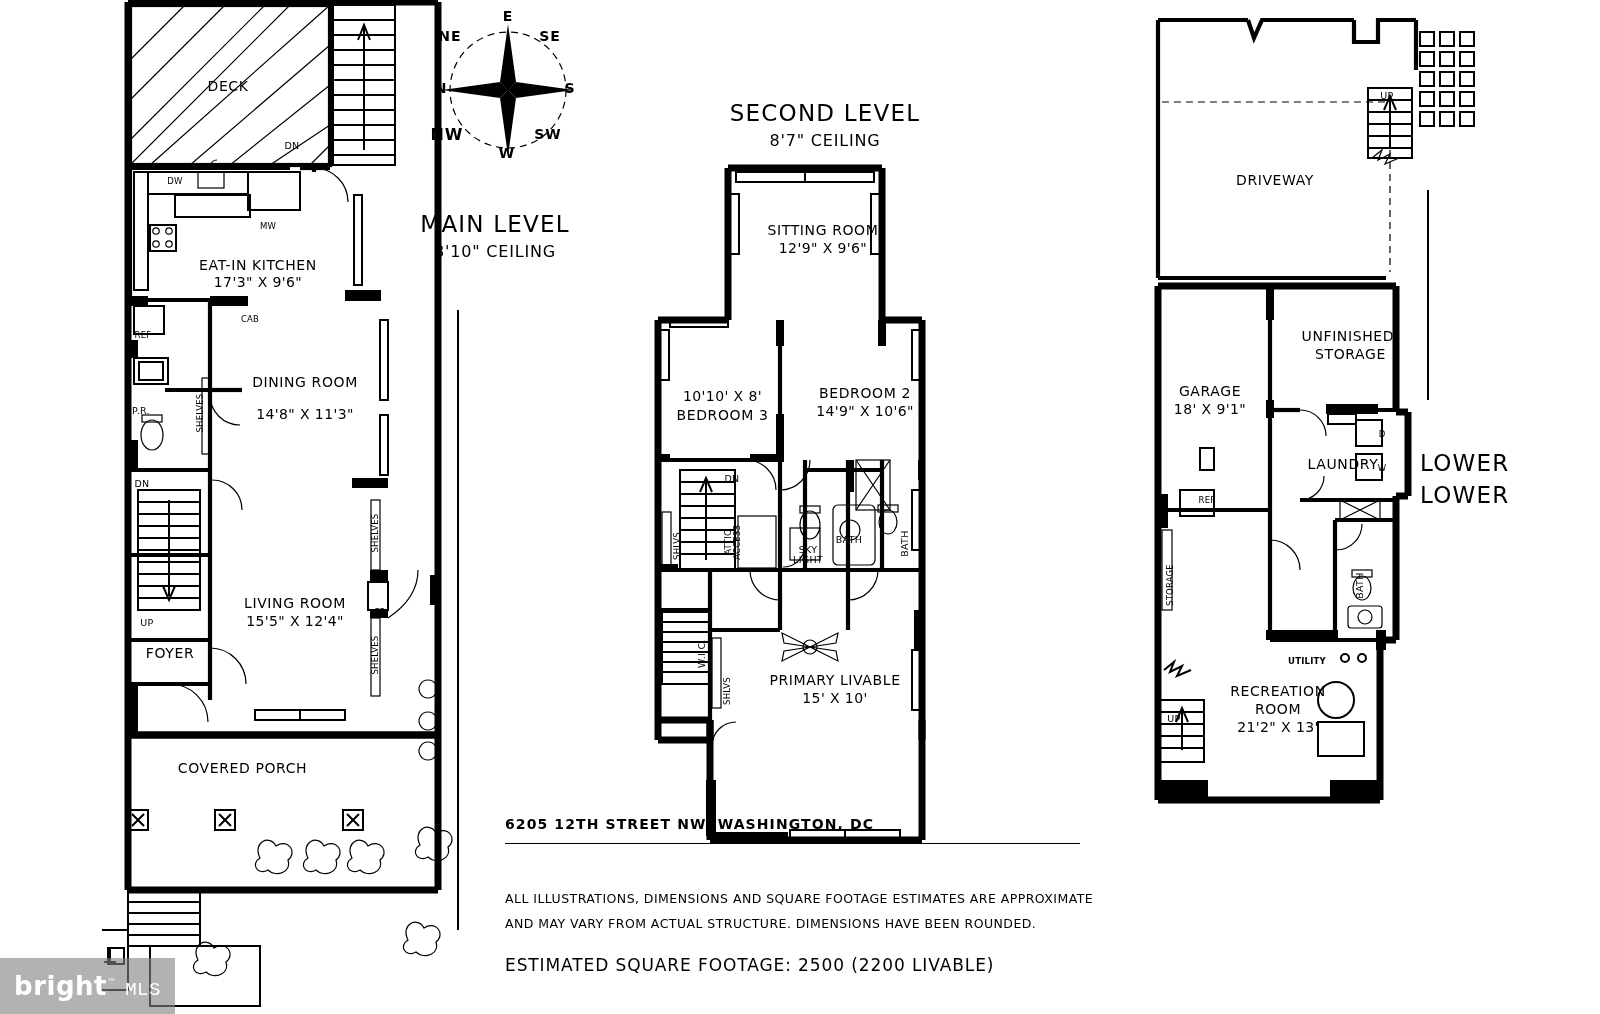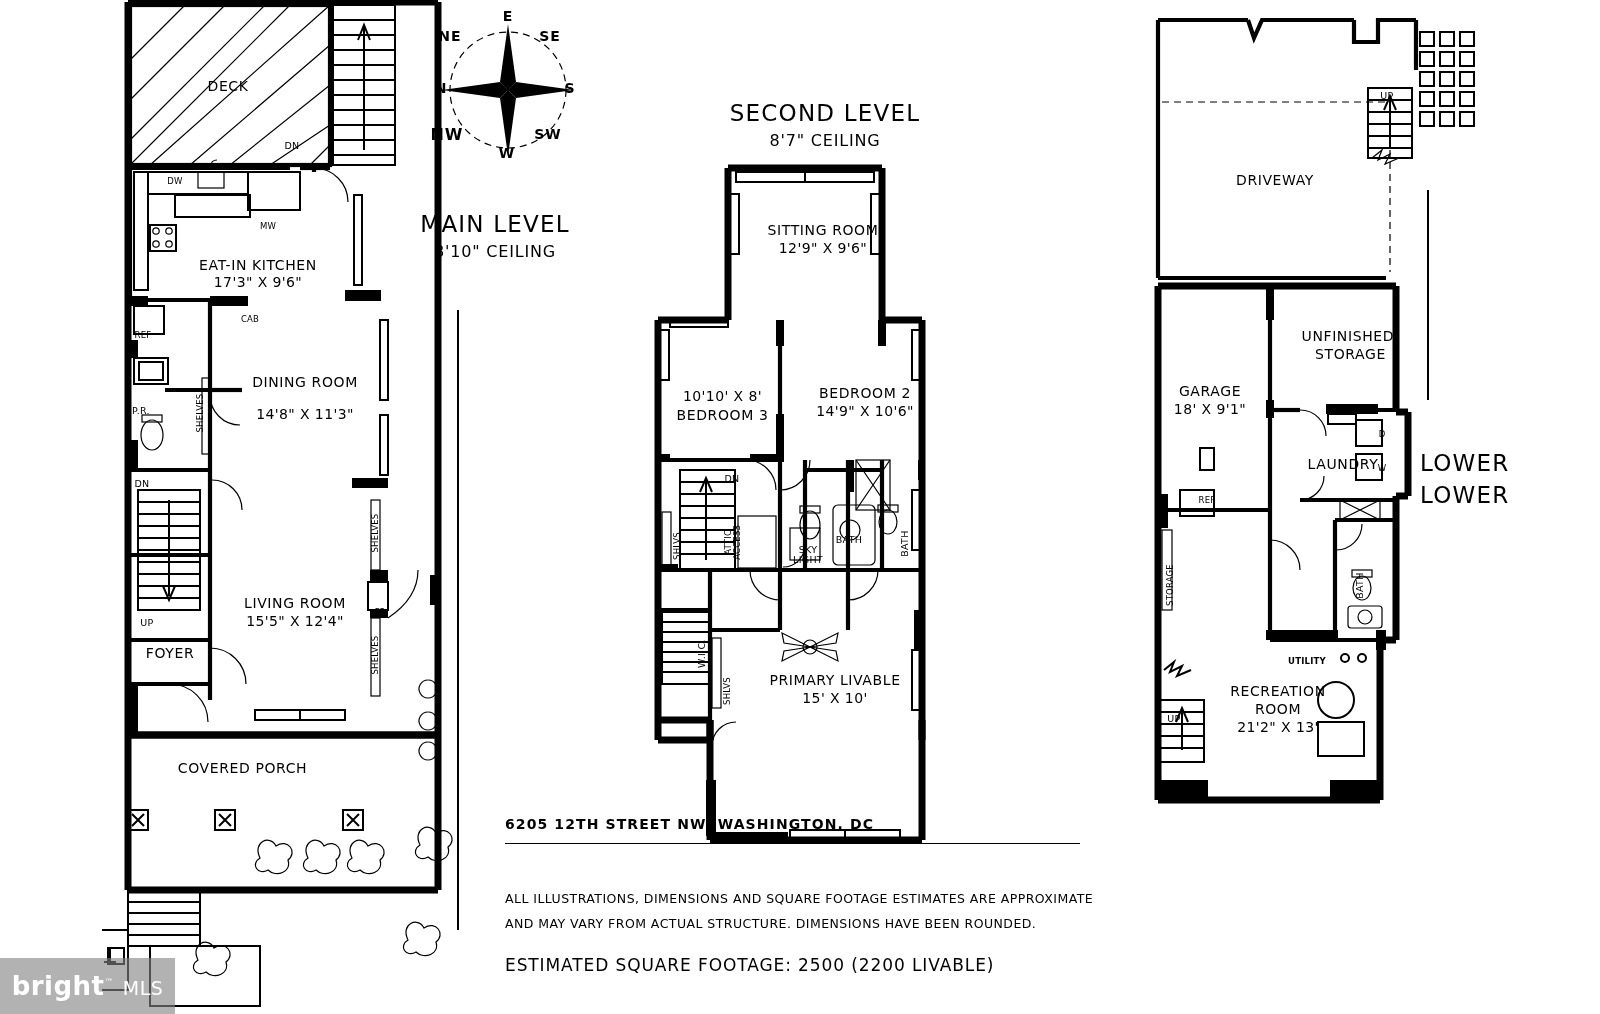--- a/index.html
+++ b/index.html
@@ -85,21 +85,21 @@
     align-items: center;
     justify-content: center;
   }
   #watermark .wm-text {
     color: #ffffff;
     font-size: 26px;
     letter-spacing: 0.5px;
     font-family: "DejaVu Sans", sans-serif;
   }
   #watermark .wm-text b { font-weight: 700; }
-  #watermark .wm-text span.sm { font-size: 19px; }
+  #watermark .wm-text span.sm { font-size: 19px; font-family: Liberation Mono, monospace; }
   #watermark .wm-text sup { font-size: 9px; vertical-align: super; }
   .addr-rule {
     position:absolute;
     border-bottom: 1.6px solid #000;
   }
 </style>
 </head>
 <body>
 
 <div id="page">

